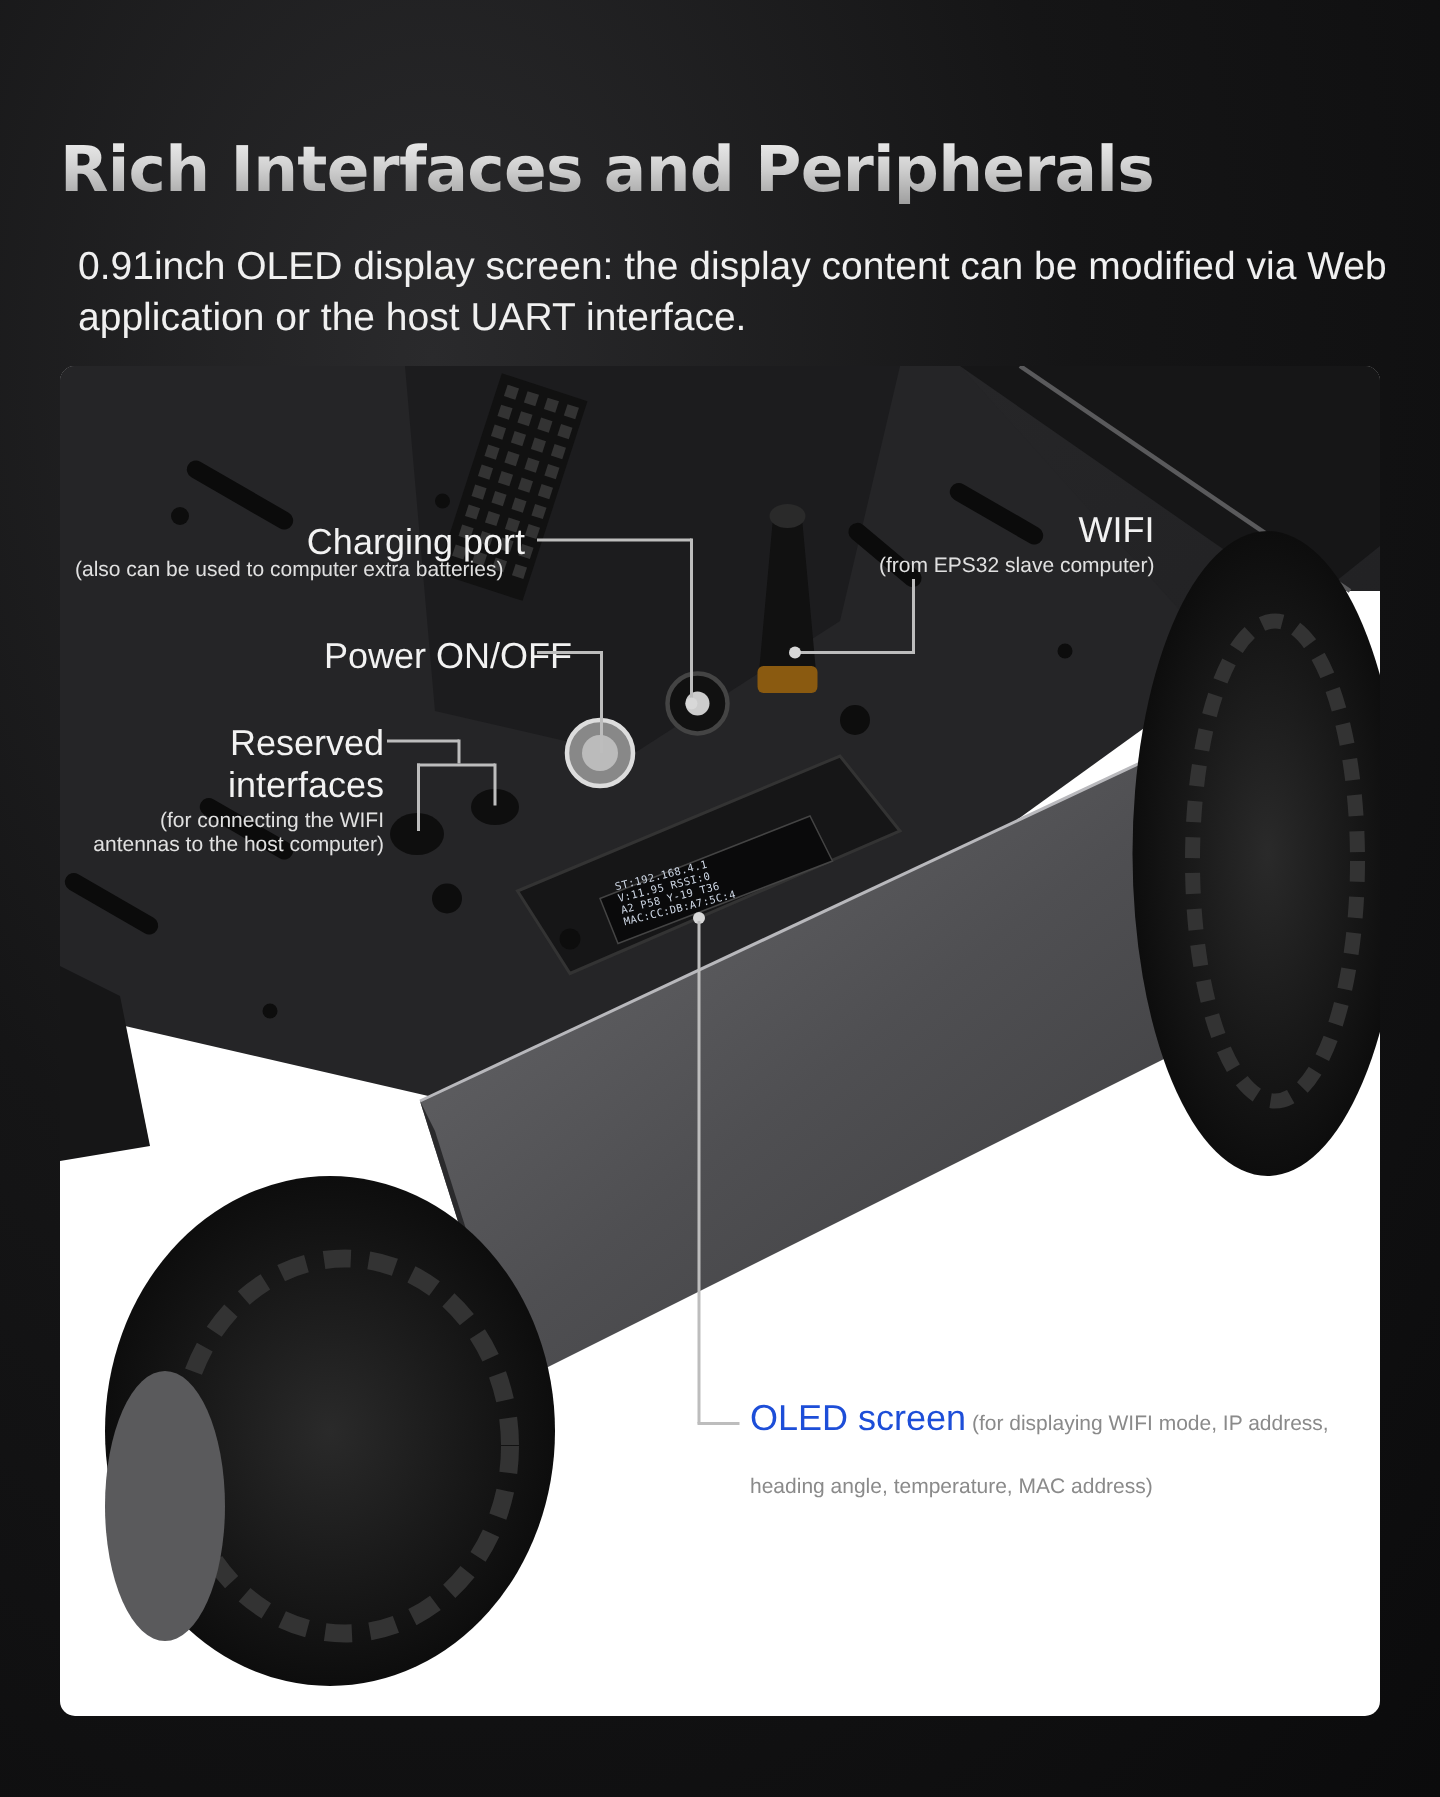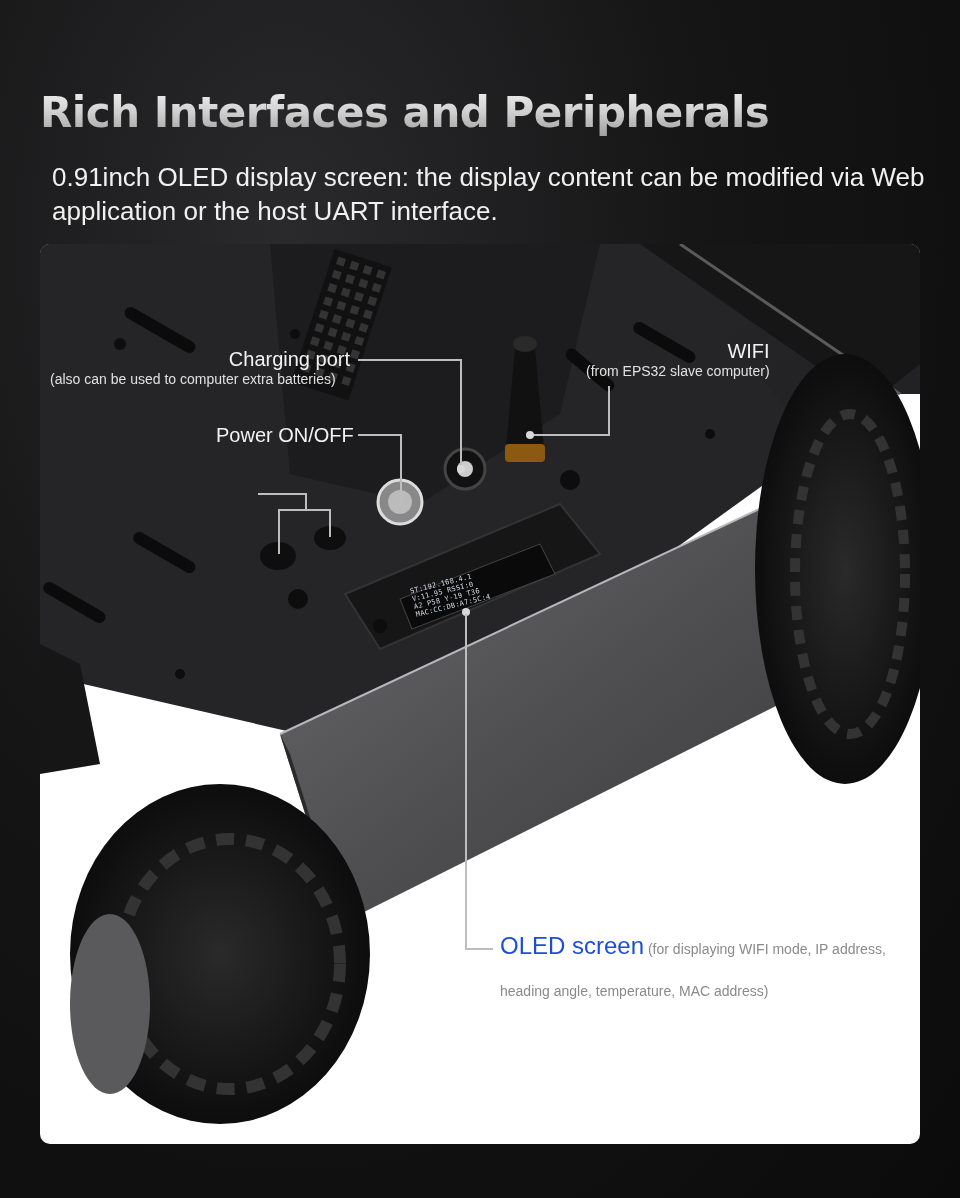--- a/index.html
+++ b/index.html
@@ -23,21 +23,21 @@
   .panel {
     position:absolute; left:40px; top:244px; width:880px; height:900px;
     border-radius:10px; overflow:hidden;
     background:#ffffff;
   }
   
   .plate {
     position:absolute; left:0; top:0; width:880px; height:900px;
   }
   .lbl { position:absolute; color:#f2f2f2;text-align:right; }
-  .lbl .main { font-size:20px; }
+  .lbl .main { font-size:24px; }
   .lbl .sub { font-size:14px; color:#e0e0e0; }
   .line { position:absolute; background:#bdbdbd; }
   .dot { position:absolute; width:8px; height:8px; border-radius:50%; background:#d8d8d8; }
   .oled-text {
     position:absolute; left:500px; top:935px; width:400px;
     color:#8a8a8a; font-size:14px; line-height:21px;
   }
   .oled-text .main { font-size:24px; color:#1d4ed8; }
   .oled-lcd {
     position:absolute; font-family:"DejaVu Sans Mono", monospace;
@@ -182,20 +182,25 @@
   <div class="line" style="left:318px;top:115px;width:103px;height:2px;"></div>
   <div class="line" style="left:420px;top:115px;width:2px;height:110px;"></div>
   <div class="dot" style="left:417px;top:221px;"></div>
 
   <div class="lbl" style="left:176px;top:180px;">
     <div class="main">Power ON/OFF</div>
   </div>
   <div class="line" style="left:318px;top:190px;width:43px;height:2px;"></div>
   <div class="line" style="left:360px;top:190px;width:2px;height:68px;"></div>
 
+  <div class="lbl" style="left:4px;top:238px;text-align:right;width:212px;">
+    <div class="main">Reserved interfaces</div>
+    <div class="sub">(for connecting the WIFI</div>
+    <div class="sub">antennas to the host computer)</div>
+  </div>
   <div class="line" style="left:218px;top:249px;width:48px;height:2px;"></div>
   <div class="line" style="left:265px;top:249px;width:2px;height:16px;"></div>
   <div class="line" style="left:238px;top:265px;width:52px;height:2px;"></div>
   <div class="line" style="left:238px;top:265px;width:2px;height:45px;"></div>
   <div class="line" style="left:289px;top:265px;width:2px;height:28px;"></div>
 
   <div class="lbl" style="left:546px;top:96px;">
     <div class="main">WIFI</div>
     <div class="sub">(from EPS32 slave computer)</div>
   </div>

